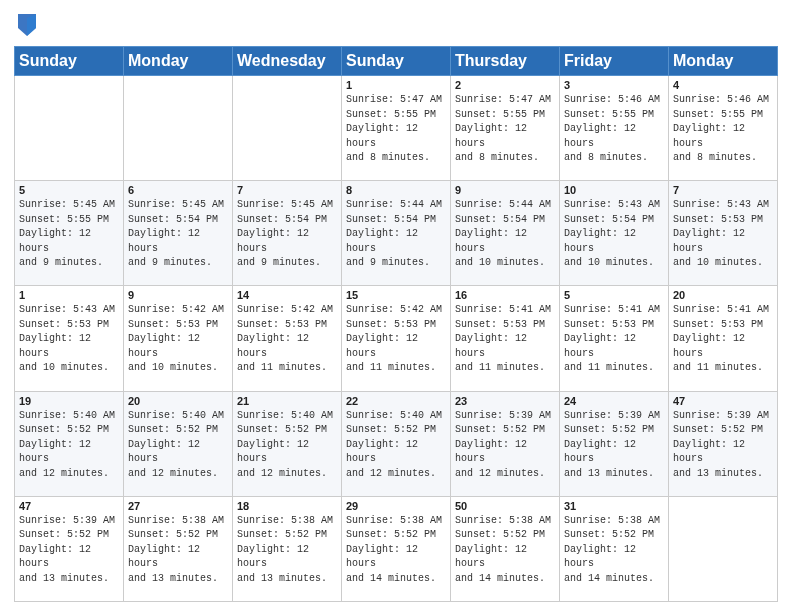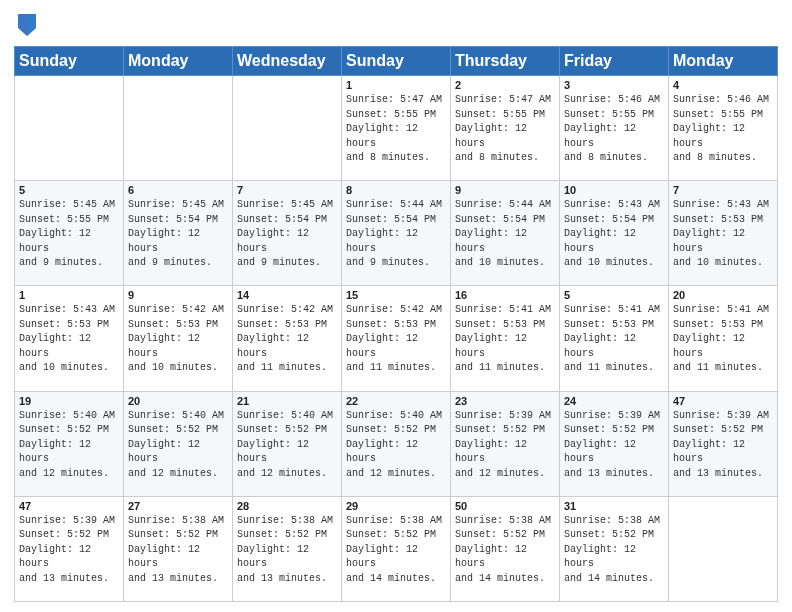--- a/index.html
+++ b/index.html
@@ -331,21 +331,21 @@
 and 13 minutes.</div>
           </td>
           <td>
             <span class="day-num">27</span>
             <div class="day-info" style="white-space: pre-line;">Sunrise: 5:38 AM
 Sunset: 5:52 PM
 Daylight: 12 hours
 and 13 minutes.</div>
           </td>
           <td>
-            <span class="day-num">28</span>
+            <span class="day-num">18</span>
             <div class="day-info" style="white-space: pre-line;">Sunrise: 5:38 AM
 Sunset: 5:52 PM
 Daylight: 12 hours
 and 13 minutes.</div>
           </td>
           <td>
             <span class="day-num">29</span>
             <div class="day-info" style="white-space: pre-line;">Sunrise: 5:38 AM
 Sunset: 5:52 PM
 Daylight: 12 hours

